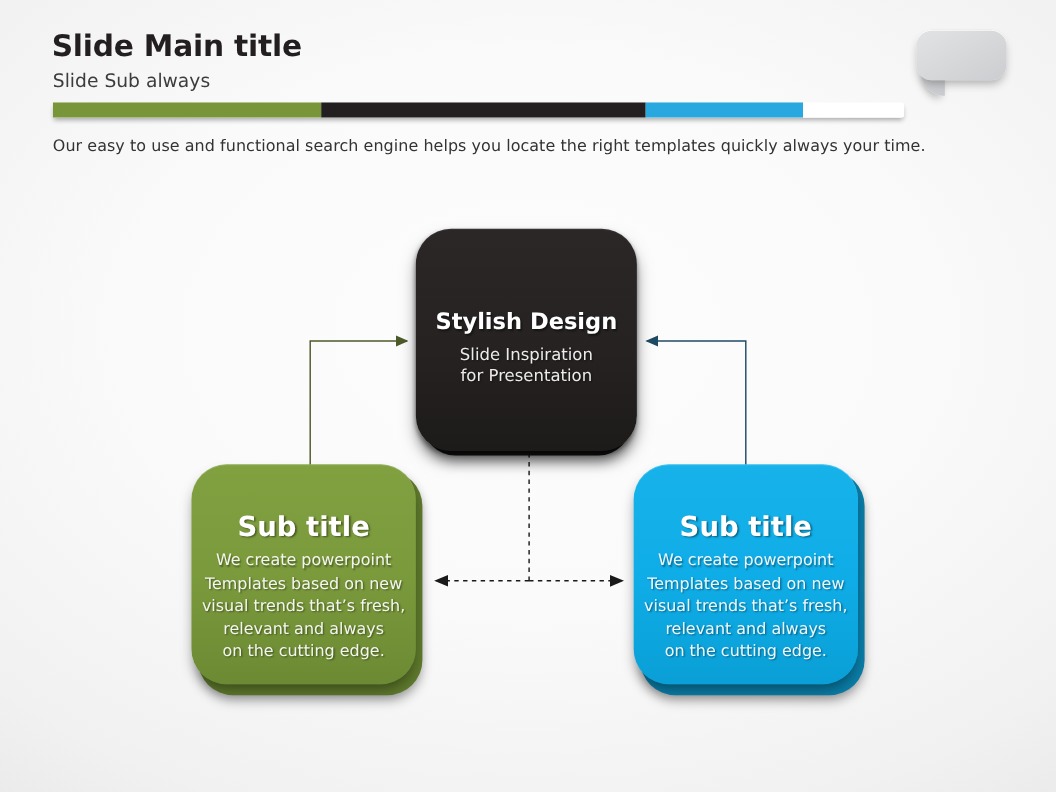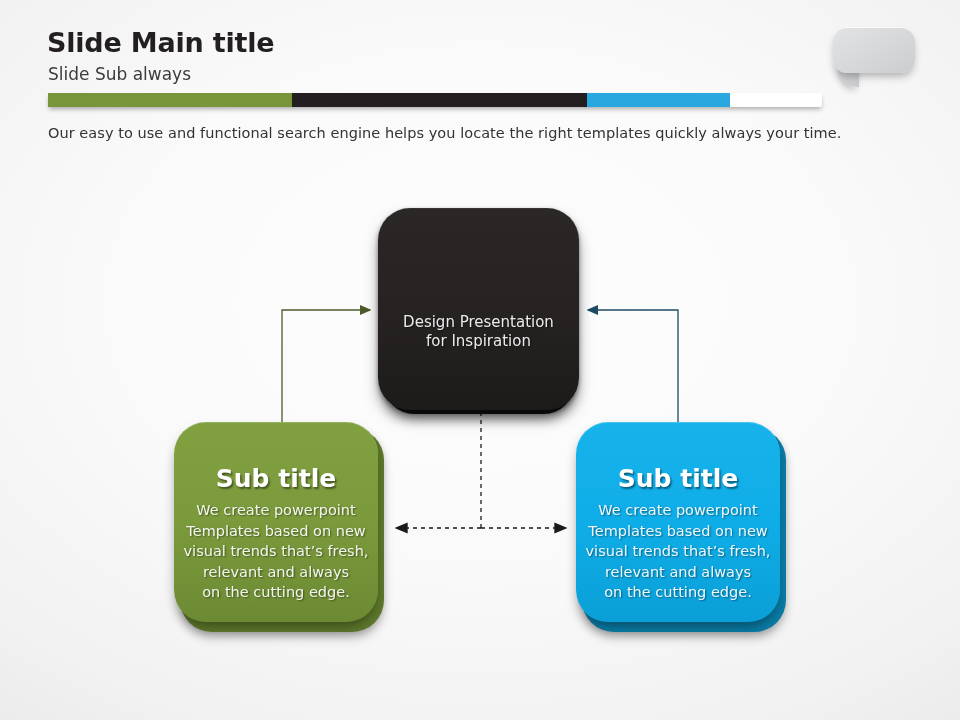--- a/index.html
+++ b/index.html
@@ -283,23 +283,24 @@
       <path d="M481,528 L396,528" fill="none" stroke="#1a1a1a" stroke-width="1.3" stroke-dasharray="4 4" marker-end="url(#arrow-dark)"></path>
       <path d="M481,528 L566,528" fill="none" stroke="#1a1a1a" stroke-width="1.3" stroke-dasharray="4 4" marker-end="url(#arrow-dark)"></path>
     </g>
   </svg>
 
   <div id="card-center-stack"></div>
   <div id="card-green-stack"></div>
   <div id="card-blue-stack"></div>
 
   <div id="card-center" class="card">
+    <div class="card-title">Stylish Design</div>
     <div class="card-body">
-      <div>Design Presentation</div>
-      <div>for Inspiration</div>
+      <div>Slide Inspiration</div>
+      <div>for Presentation</div>
     </div>
   </div>
 
   <div id="card-green" class="card">
     <div class="card-title">Sub title</div>
     <div class="card-body">
       <div>We create powerpoint</div>
       <div>Templates based on new</div>
       <div>visual trends that’s fresh,</div>
       <div>relevant and always</div>

